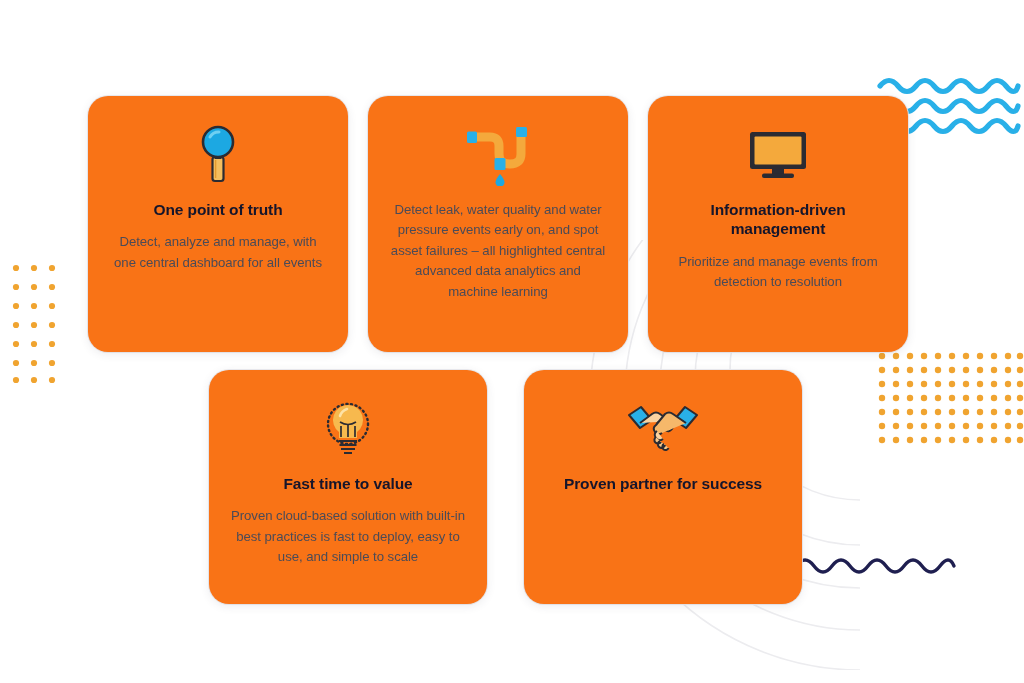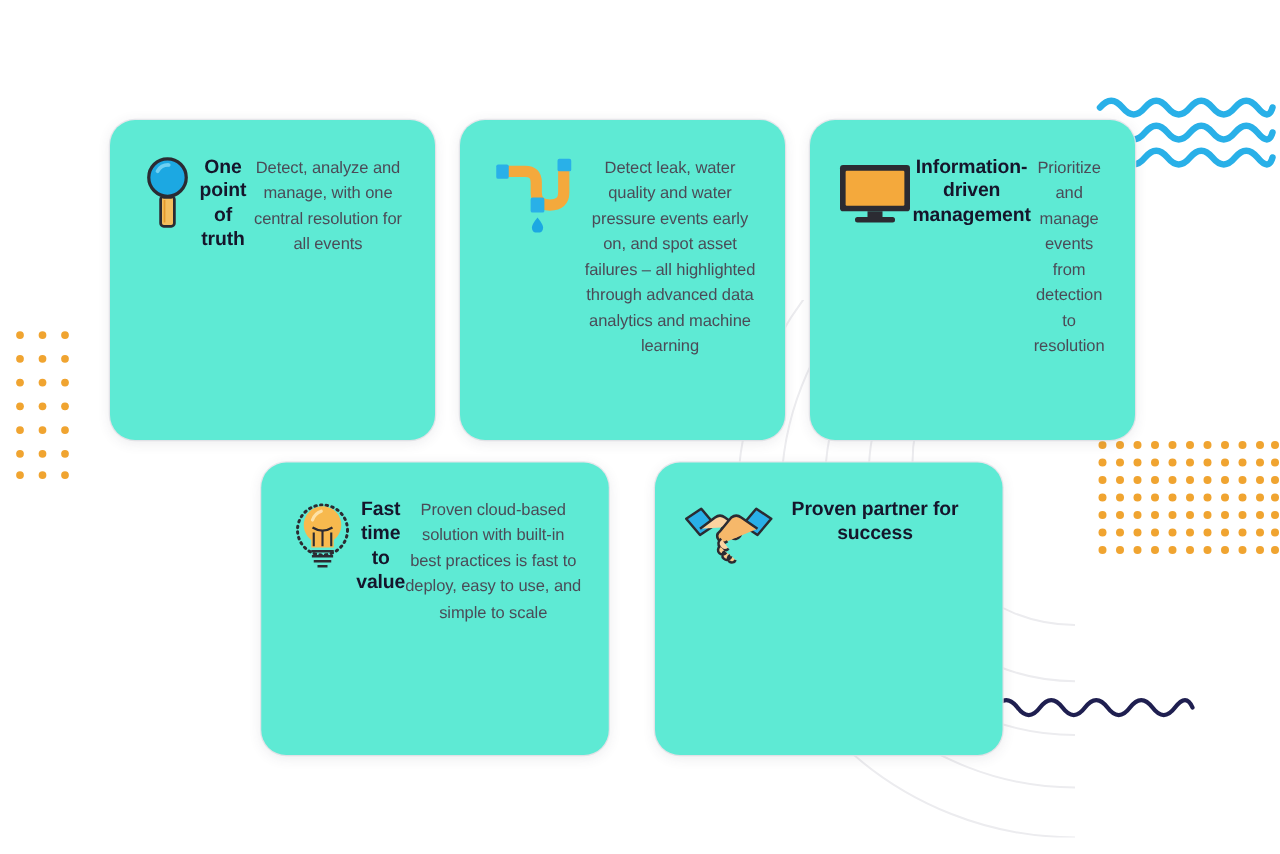--- a/index.html
+++ b/index.html
@@ -15,26 +15,27 @@
   .decor { position: absolute; pointer-events: none; }
   #arcs   { left: 560px; top: 240px; z-index: 1; }
   #waves-cyan { left: 876px; top: 74px;  z-index: 3; }
   #wave-navy  { left: 792px; top: 548px; z-index: 3; }
   #dots-left  { left: 12px;  top: 264px; z-index: 2; }
   #dots-right { left: 878px; top: 352px; z-index: 2; }
 
   
   .card {
     position: absolute;
-    background: #5eead4;
+    background: #f97316;
     border-radius: 20px;
     box-shadow: 0 2px 10px rgba(60,60,80,0.10), 0 0 0 1px rgba(235,235,240,0.9);
     z-index: 5;
     display: flex;
-    flex-direction: row;
+    flex-direction: column;
+    align-items: center;
     padding: 28px 22px 20px;
   }
   .card-icon {
     height: 62px;
     display: flex; align-items: center; justify-content: center;
     margin-bottom: 14px;
   }
   .card-title {
     font-size: 15.5px;
     font-weight: bold;
@@ -199,34 +200,34 @@
     <div class="card-icon">
       <svg width="48" height="62" viewBox="0 0 48 62">
         <rect x="18.5" y="33" width="11" height="24" rx="2.5" fill="#F4BE5E" stroke="#2B2B32" stroke-width="2.2"></rect>
         <line x1="21.6" y1="36" x2="21.6" y2="54" stroke="#E39A2E" stroke-width="1.4"></line>
         <rect x="20.5" y="27" width="7" height="8" fill="#2B2B32"></rect>
         <circle cx="24" cy="18" r="15" fill="#1CA8E2" stroke="#2B2B32" stroke-width="2.6"></circle>
         <path d="M 16 13 a 10 10 0 0 1 9 -5" stroke="#6FD0F2" stroke-width="3" fill="none" stroke-linecap="round"></path>
       </svg>
     </div>
     <div class="card-title">One point of truth</div>
-    <div class="card-body">Detect, analyze and manage, with one central resolution for all events</div>
+    <div class="card-body">Detect, analyze and manage, with one central dashboard for all events</div>
   </div>
 
   <div class="card" id="card-1">
     <div class="card-icon">
       <svg width="76" height="62" viewBox="0 0 76 62">
         <path d="M 14 13 L 30 13 q 9 0 9 9 L 39 30 q 0 10 11 10 q 11 0 11 -10 L 61 8" fill="none" stroke="#F4A93C" stroke-width="9" stroke-linecap="butt"></path>
         <rect x="7" y="7.5" width="10" height="11.5" rx="1.5" fill="#29B0E8"></rect>
         <rect x="56" y="3" width="11" height="10" rx="1.5" fill="#29B0E8"></rect>
         <rect x="34.5" y="34" width="11" height="12" rx="1.5" fill="#29B0E8"></rect>
         <path d="M 40 50 q -4.5 5.5 -4.5 8.2 a 4.5 4.5 0 0 0 9 0 Q 44.5 55.5 40 50 Z" fill="#1CA8E2"></path>
       </svg>
     </div>
-    <div class="card-body">Detect leak, water quality and water pressure events early on, and spot asset failures – all highlighted through advanced data analytics and machine learning</div>
+    <div class="card-body">Detect leak, water quality and water pressure events early on, and spot asset failures – all highlighted central advanced data analytics and machine learning</div>
   </div>
 
   <div class="card" id="card-3">
     <div class="card-icon">
       <svg width="54" height="58" viewBox="0 0 54 58">
         <g stroke="#2B2B32" stroke-width="2.4" stroke-linecap="round" stroke-dasharray="1.2 3.4" fill="none">
           <circle cx="27" cy="24" r="20"></circle>
         </g>
         <path d="M 27 5 a 15 15 0 0 1 9 27 L 36 38 L 18 38 L 18 32 A 15 15 0 0 1 27 5 Z" fill="#F7B94E"></path>
         <path d="M 19 16 a 11 11 0 0 1 7 -7" stroke="#FDE2A6" stroke-width="2.6" fill="none" stroke-linecap="round"></path>

